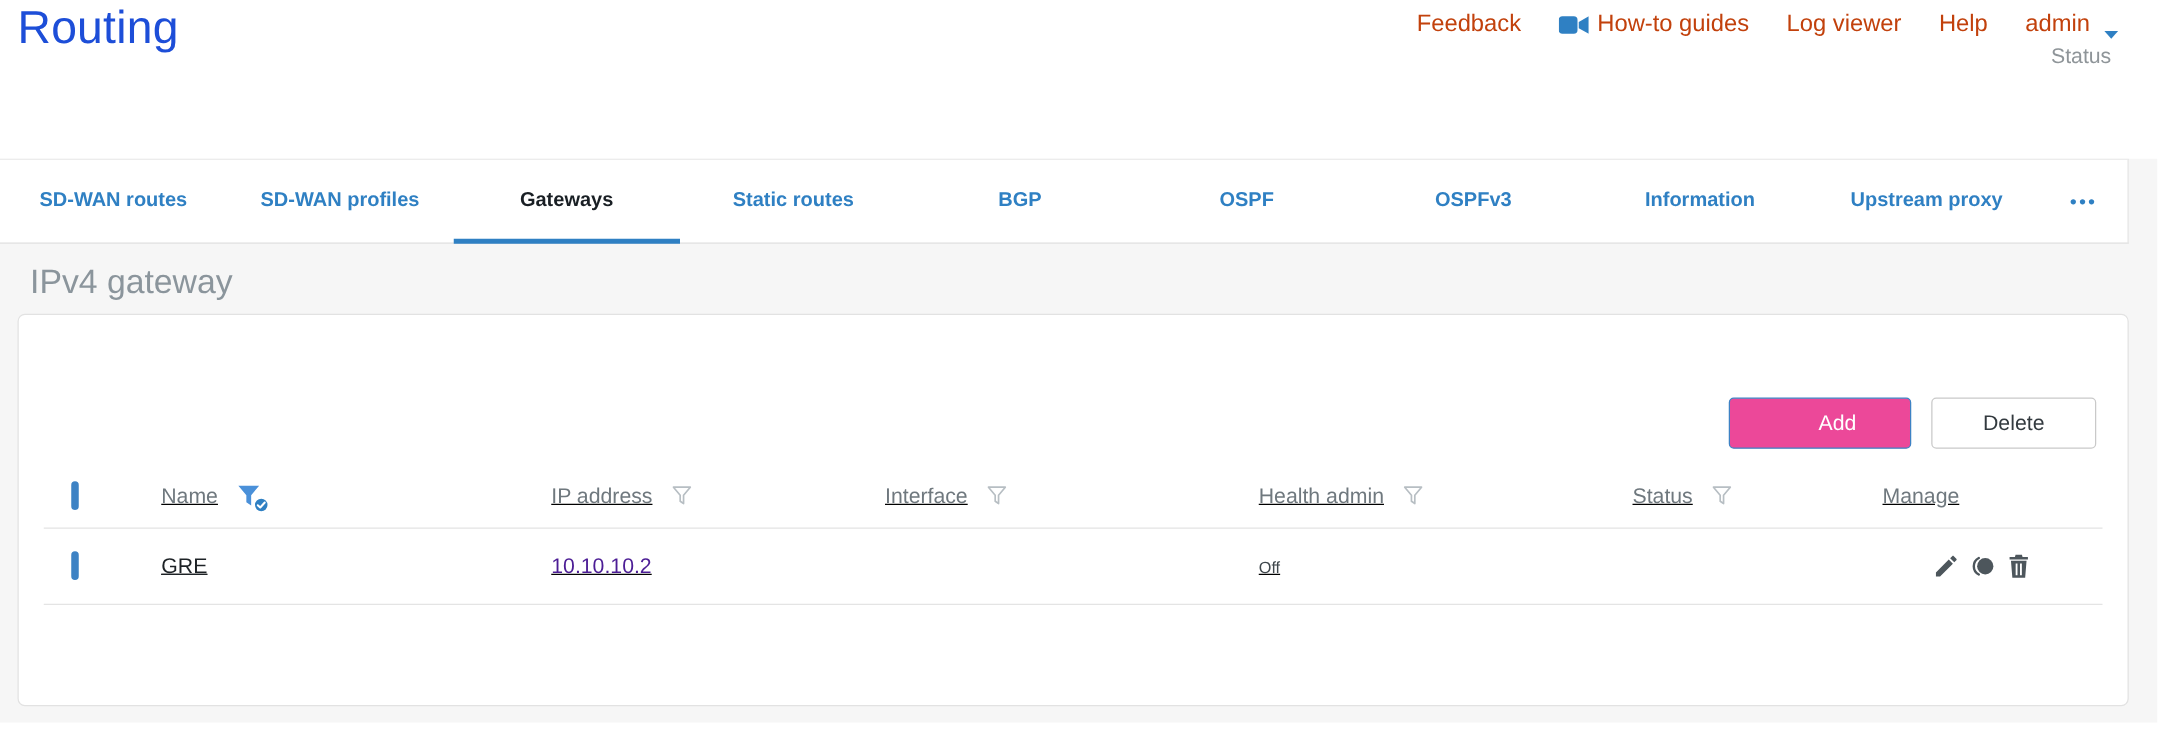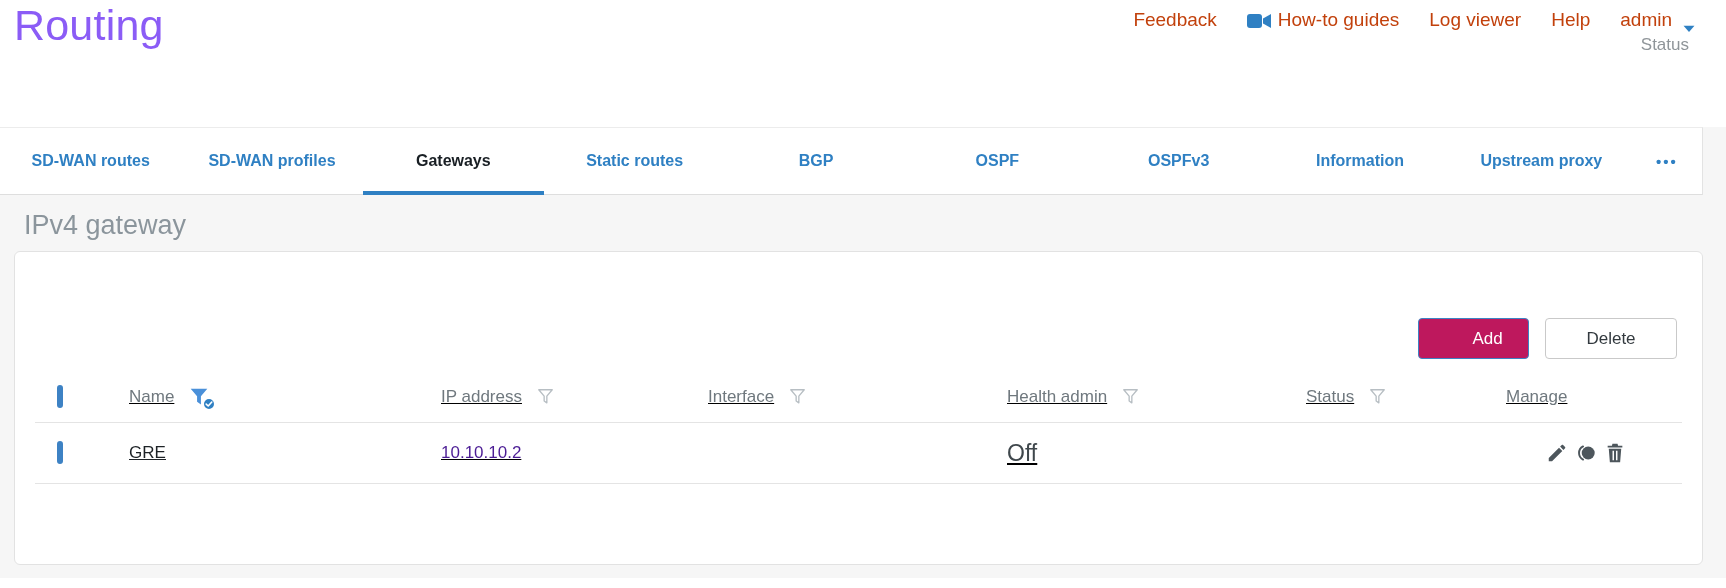--- a/index.html
+++ b/index.html
@@ -2,22 +2,22 @@
 <html><head>
 <meta charset="utf-8">
 <style>
   * { margin:0; padding:0; box-sizing:border-box; }
   html,body { width:1726px; height:588px; background:#ffffff; overflow:hidden;
               font-family:"Liberation Sans","DejaVu Sans",sans-serif; }
   .stage { position:relative; width:1726px; height:588px; background:#fff; }
 
   
   .hdr { position:absolute; top:0; left:0; width:1726px; height:127px; background:#fff; }
-  .page-title { position:absolute; left:14px; top:1px; font-size:43px; font-weight:400;
-                color:#8b5cf6; letter-spacing:.2px; }
+  .page-title { position:absolute; left:14px; top:1px; font-size:37px; font-weight:400;
+                color:#1d4ed8; letter-spacing:.2px; }
   .top-nav { position:absolute; top:9px; right:31px; display:flex; align-items:center;
              gap:30px; font-size:19px; color:#c2410c; }
   .top-nav .navitem { display:flex; align-items:center; gap:7px; cursor:pointer; white-space:nowrap; }
   .videocam { width:24px; height:16px; display:inline-block; }
   .caret { width:12px; height:8px; margin-left:4px; display:inline-block; }
   .brand { position:absolute; top:35px; right:37px; font-size:17px; color:#8f9599; }
 
   
   .content-bg { position:absolute; top:127px; left:0; width:1726px; height:451px; background:#f6f6f6; }
 
@@ -36,42 +36,42 @@
   
   .section-heading { position:absolute; left:24px; top:210px; font-size:27px; font-weight:400;
                      color:#8b959c; }
 
   
   .card { position:absolute; left:14px; top:251px; width:1689px; height:314px; background:#fff;
           border:1px solid #e2e2e2; border-radius:6px; }
   .btn { position:absolute; top:66px; height:41px; border-radius:4px; font-size:17px;
          display:flex; align-items:center; justify-content:center; cursor:pointer;
          font-family:inherit; }
-  .btn-add { right:173px; width:111px; background:#be185d; border:1px solid #3d82c4; color:#fff;padding-left:28px; }
+  .btn-add { right:173px; width:146px; background:#ec4899; border:1px solid #3d82c4; color:#fff;padding-left:28px; }
   .btn-delete { right:25px; width:132px; background:#fff; border:1px solid #c9c9c9; color:#333a3f; }
 
   
   .tbl { position:absolute; left:20px; right:20px; top:119px; }
   .grid-row { display:grid; grid-template-columns:94px 312px 267px 299px 299px 200px 1fr;
               align-items:center;text-decoration:underline; }
   .thead { height:51px; }
   .th { display:flex; align-items:center; gap:14px; font-size:17px; color:#6f787e; }
   .trow { height:62px; border-top:1px solid #e4e4e4; border-bottom:1px solid #e4e4e4; }
   .checkbox { width:24px; height:24px; margin-left:22px; border:3px solid #3d82c4;
               border-radius:5px; background:#fff; cursor:pointer; }
   .funnel { width:19px; height:19px; color:#b7bec3; flex:0 0 auto; }
   .funnel-active { position:relative; width:22px; height:21px; flex:0 0 auto; }
   .funnel-active svg.f { width:22px; height:21px; color:#4a90d9; }
   .badge { position:absolute; right:-6px; bottom:-4px; width:14px; height:14px; border-radius:50%;
            background:#2f80c3; border:2px solid #fff; display:flex; align-items:center;
            justify-content:center; }
   .badge svg { width:8px; height:8px; }
   .cell-name a { font-size:17px; color:#1d2226; text-decoration:underline; cursor:pointer; }
   .cell-ip { font-size:17px; color:#4c1d95; }
-  .cell-health { font-size:23px; color:#3f474c; }
+  .cell-health { font-size:13px; color:#3f474c; }
   .status-dot { width:16px; height:16px; border-radius:50%; margin-left:6px; }
   .manage-cell { display:flex; align-items:center; gap:7px; padding-left:40px; }
   .action { width:22px; height:22px; color:#4d565c; cursor:pointer; display:inline-flex; }
   .action svg { width:100%; height:100%; }
 </style>
 </head>
 <body>
 
 <div class="stage">
 

